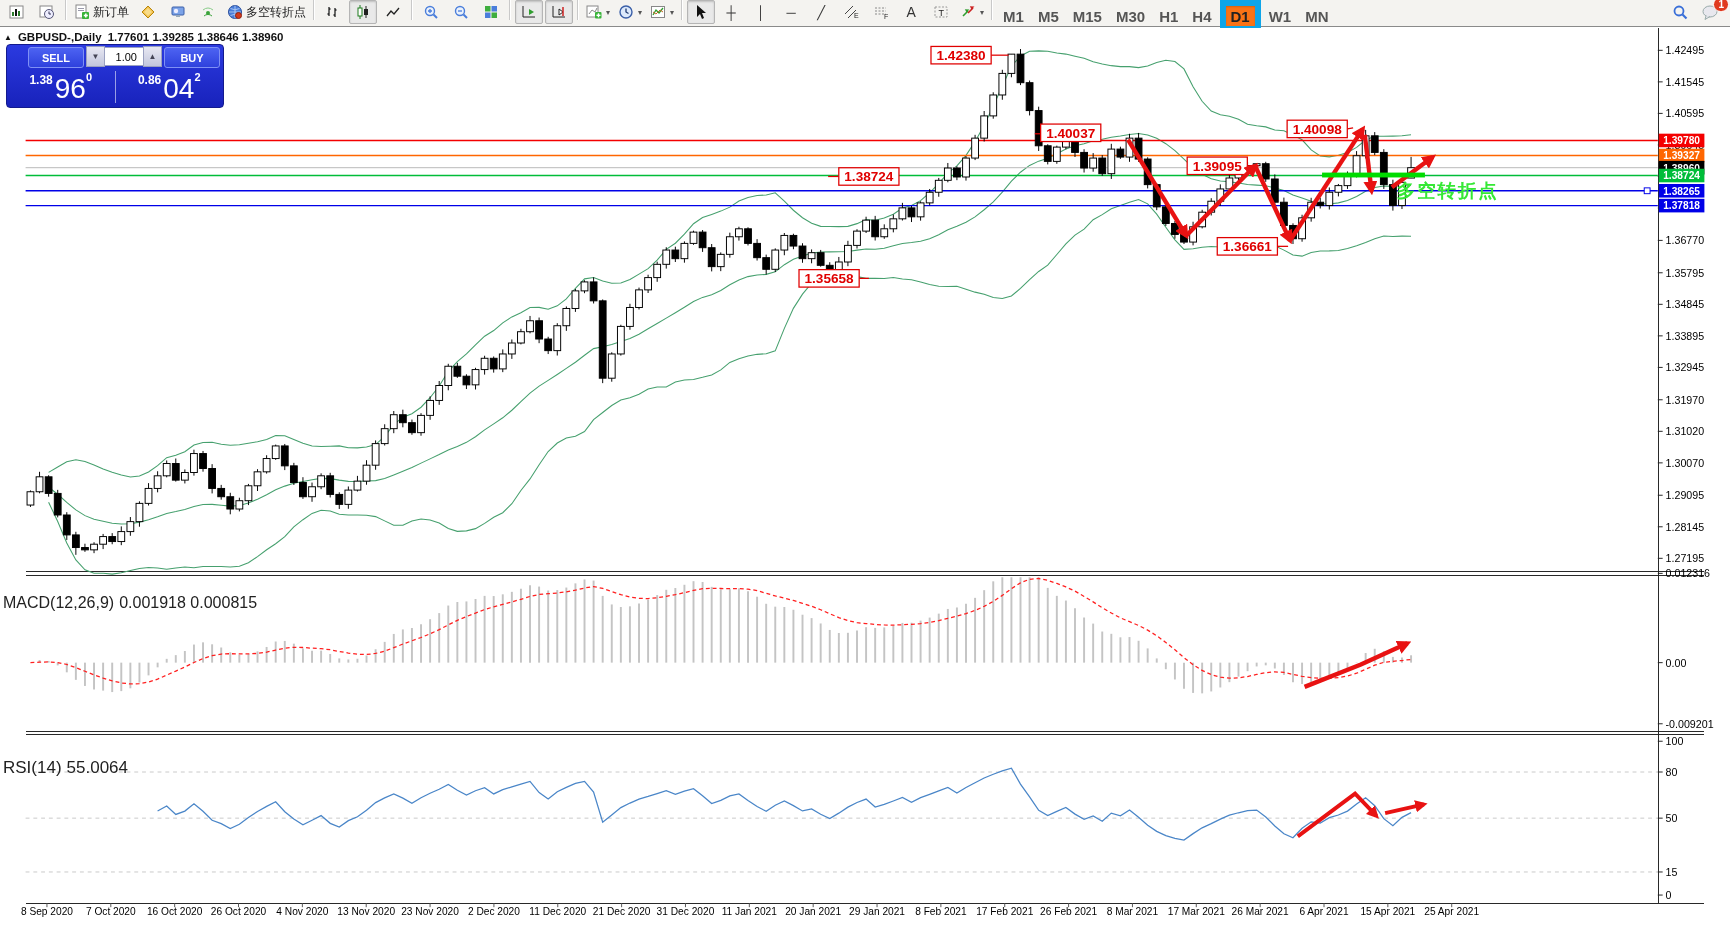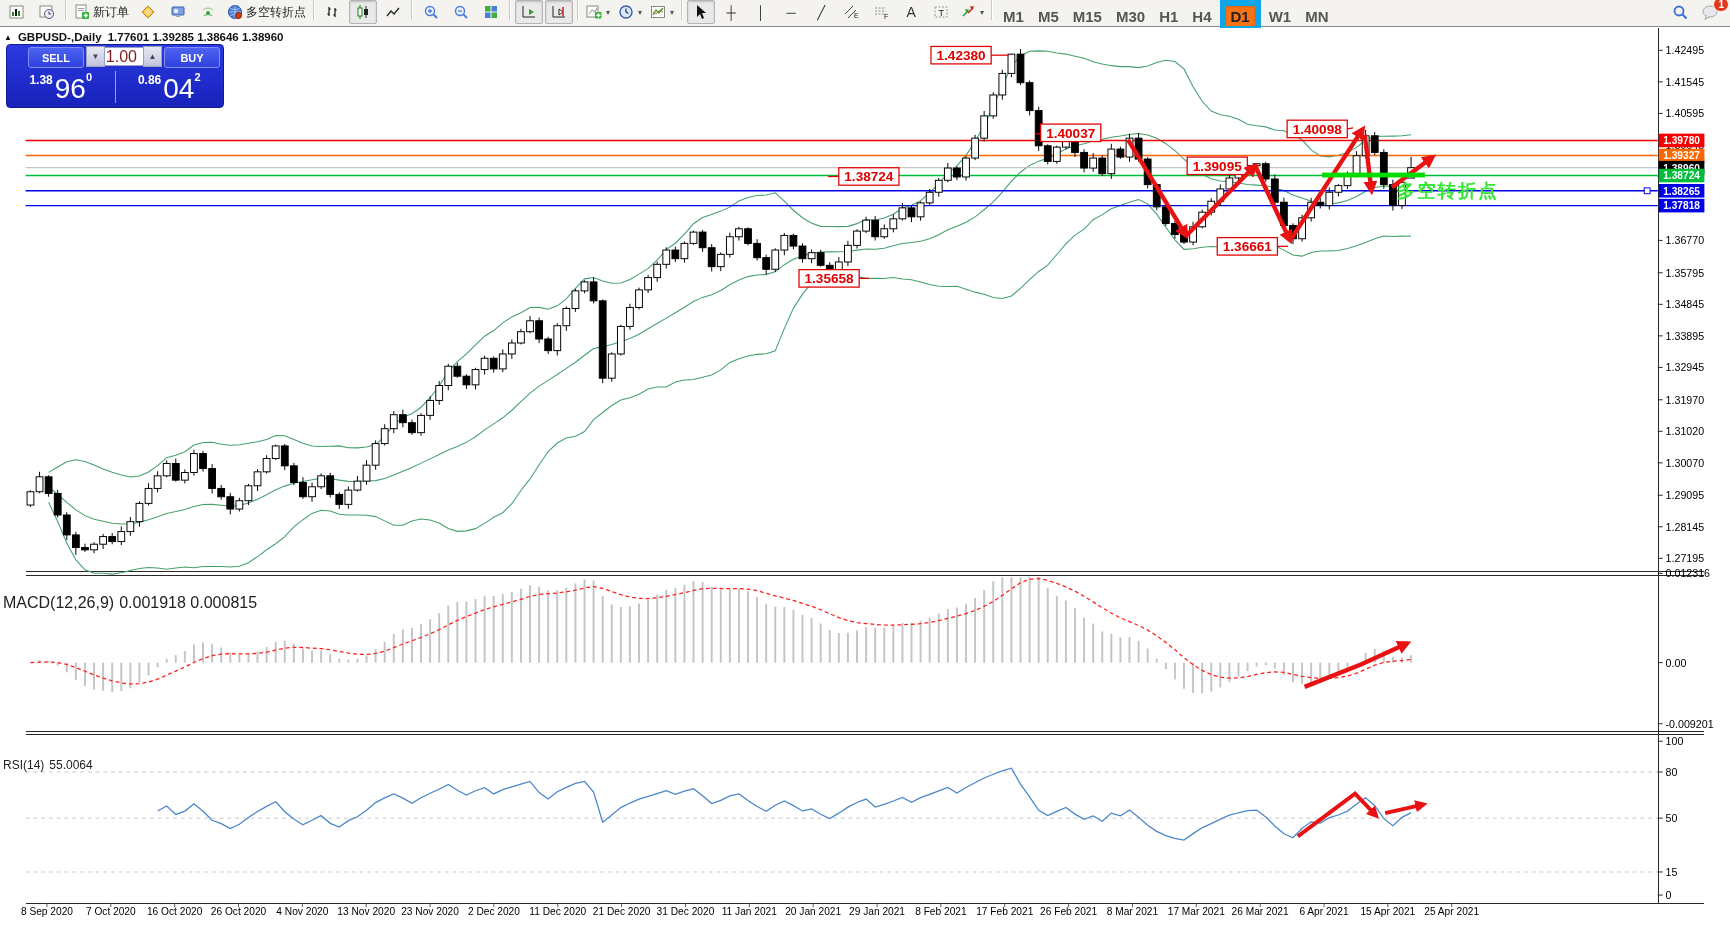--- a/index.html
+++ b/index.html
@@ -21,32 +21,32 @@
   #notif{position:relative;}
   #notif .badge{position:absolute;top:-4px;right:-6px;background:#e03a1e;color:#fff;border-radius:8px;
     font-size:10px;font-weight:bold;padding:0 4px;line-height:13px;border:1px solid #fff;}
   
   #chartwrap{position:absolute;left:0;top:28px;width:1730px;height:918px;background:#fff;}
   #chartsvg{position:absolute;left:0;top:0;}
   .overlay{position:absolute;z-index:5;}
   #symbolbar{left:4px;top:3px;font-size:11.5px;font-weight:bold;color:#111;display:flex;gap:6px;align-items:center;}
   #symbolbar .tri{font-size:8px;}
   #macdlabel{left:3px;top:566px;font-size:16px;color:#222;}
-  #rsilabel{left:3px;top:730px;font-size:12px;color:#222;text-align:center;}
+  #rsilabel{left:3px;top:730px;font-size:17px;color:#222;text-align:center;}
   .plabel span{margin-right:5px;}
   
   #oneclick{left:6px;top:16px;width:216px;height:62px;background:linear-gradient(#2b3ae0,#1822bb);
     border:1px solid #131a8e;border-radius:4px;z-index:6;color:#fff;}
   #oc-row1{display:flex;align-items:flex-start;height:24px;padding:2px 3px 0 21px;box-sizing:border-box;gap:2px;}
   .ocbtn{flex:0 0 54px;height:19px;background:linear-gradient(#4d63f2,#2e41dd);border:1px solid #7f90f5;
     border-radius:3px;color:#fff;font-size:11px;font-weight:bold;display:flex;align-items:center;justify-content:center;}
   #oc-volwrap{flex:1;display:flex;align-items:center;height:19px;}
   .spin{width:17px;height:19px;background:linear-gradient(#e8e8f2,#c2c6dd);border:1px solid #9aa0c0;color:#445;
     font-size:8px;display:flex;align-items:center;justify-content:center;}
-  #oc-volume{flex:1;height:17px;background:#fff;color:#7f1d1d;font-size:16px;display:flex;align-items:center;
+  #oc-volume{flex:1;height:17px;background:#fff;color:#000000;font-size:11px;display:flex;align-items:center;
     justify-content:flex-end;padding-right:6px;border-top:1px solid #9aa0c0;border-bottom:1px solid #9aa0c0;}
   #oc-row2{display:flex;height:36px;}
   .ocprice{flex:1;display:flex;align-items:flex-end;justify-content:center;padding-bottom:3px;}
   .ocprice .small{font-size:12px;font-weight:bold;margin-right:2px;margin-bottom:15px;}
   .ocprice .big{font-size:28px;font-weight:normal;line-height:26px;}
   .ocprice .sup{font-size:11px;font-weight:bold;align-self:flex-start;margin-top:2px;}
   #oc-div{width:1px;background:rgba(255,255,255,.55);margin:2px 0;}
   svg text{font-family:"Liberation Sans",sans-serif;}
 </style>
 </head>

